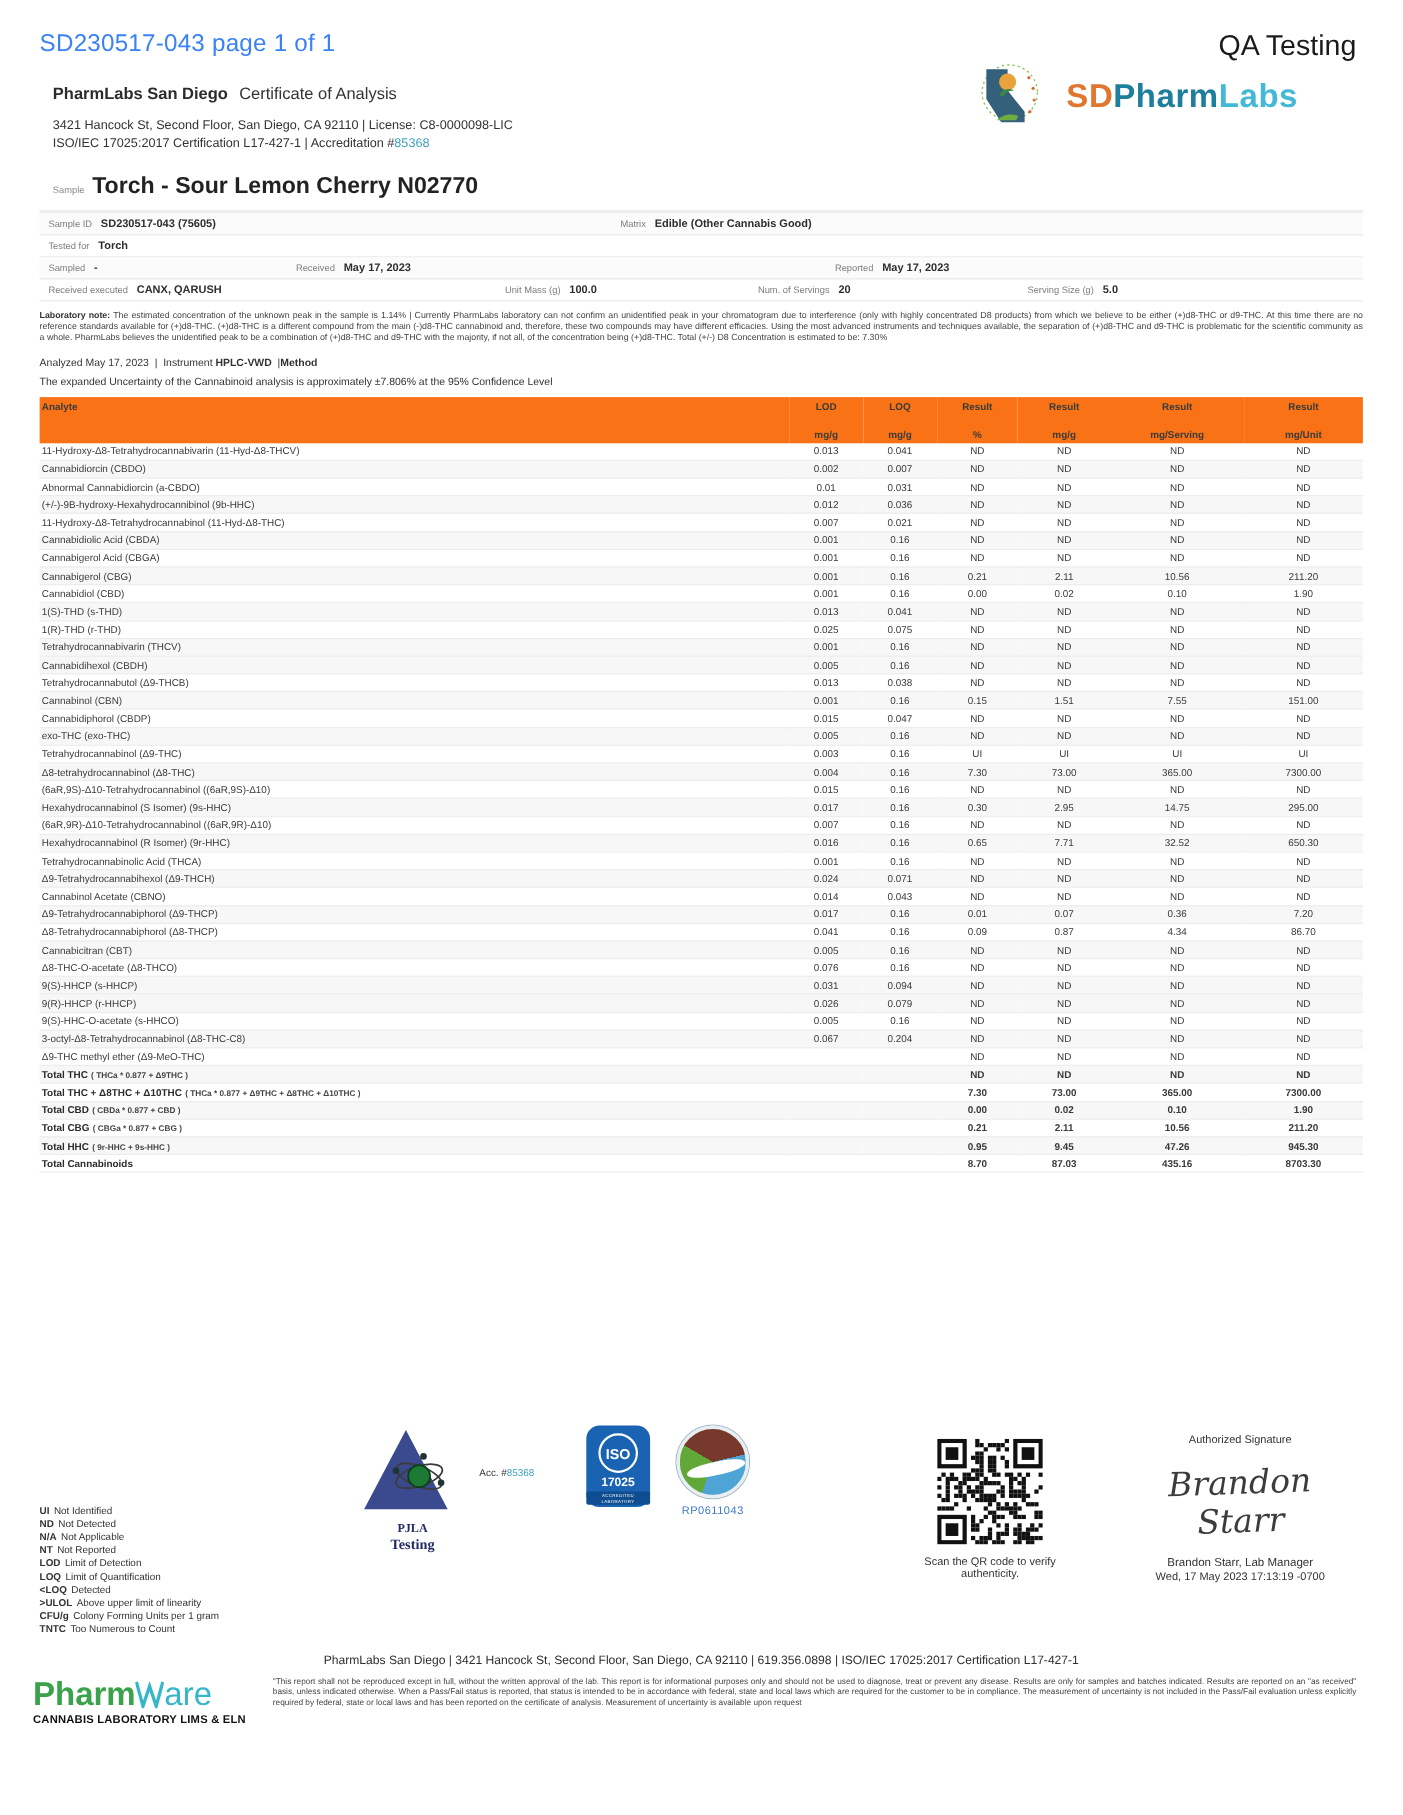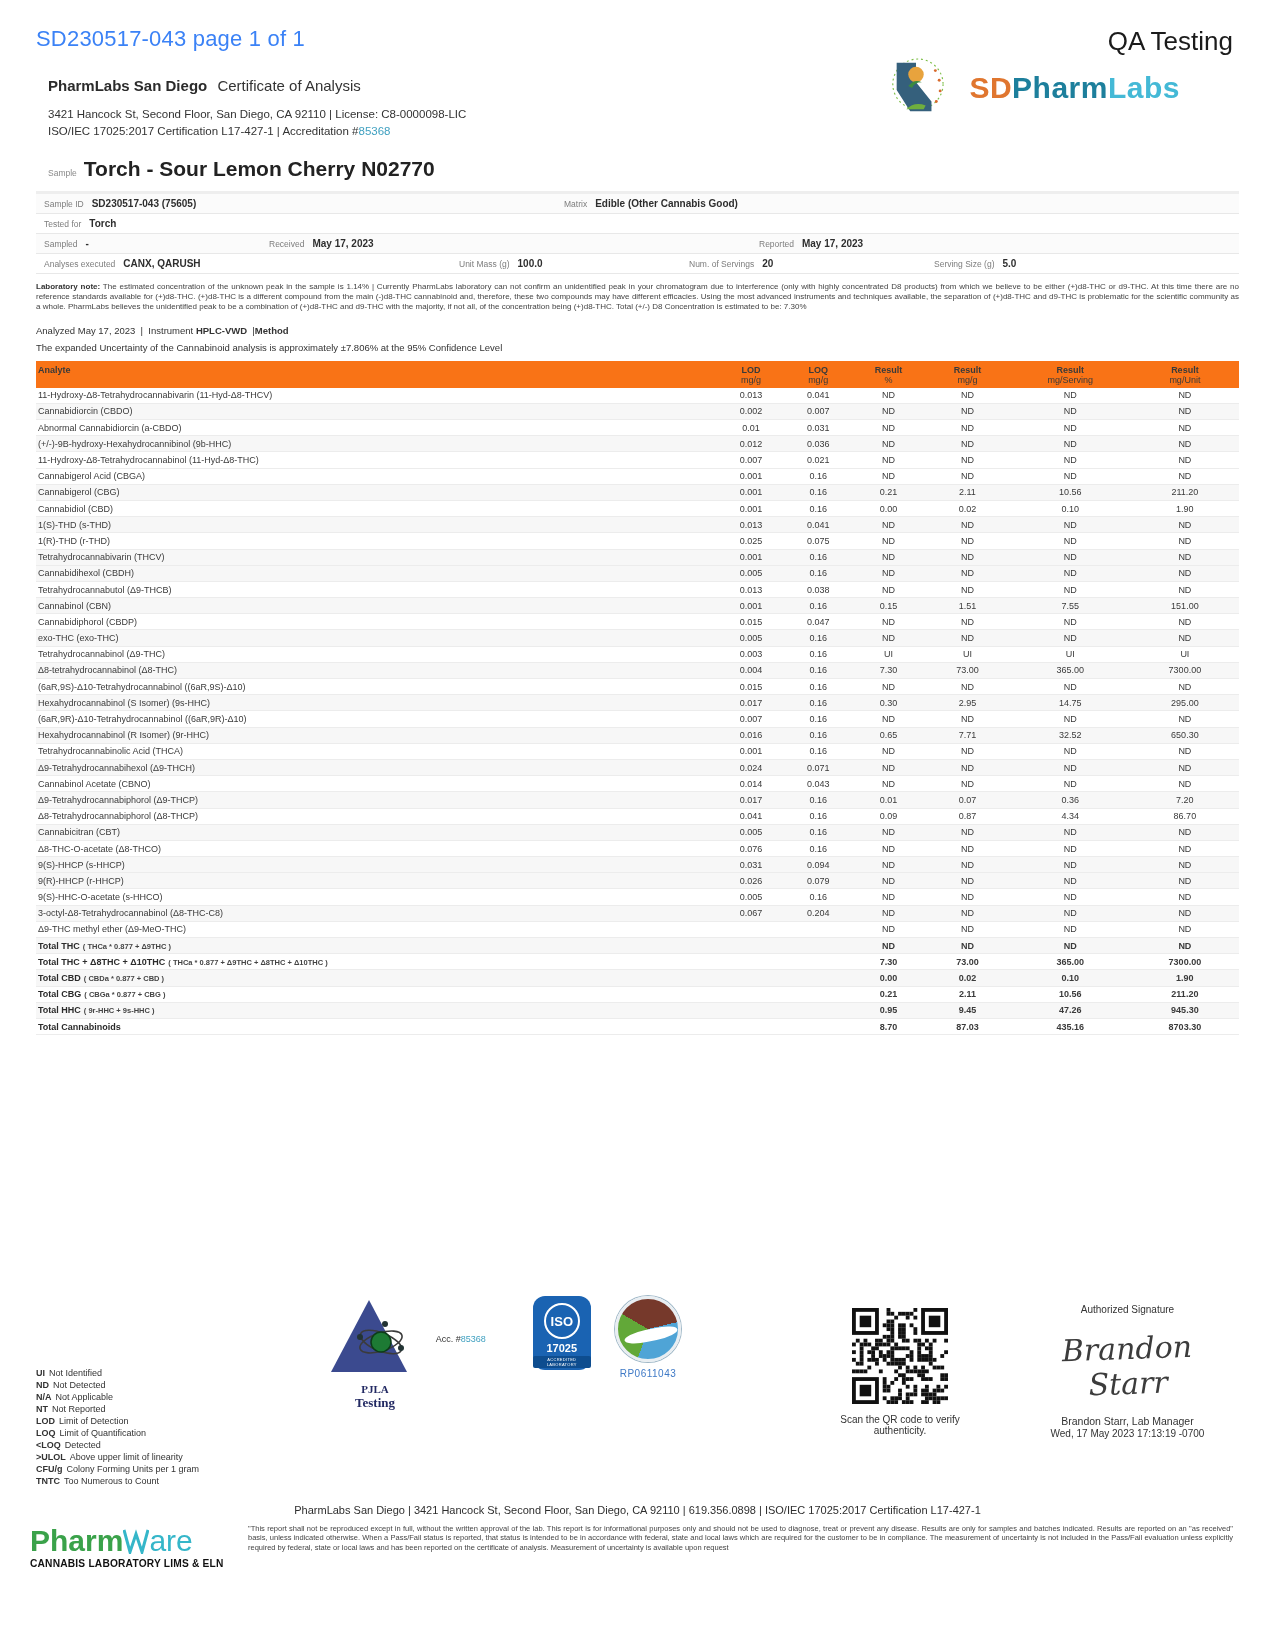--- a/index.html
+++ b/index.html
@@ -42,21 +42,21 @@
   .section-title { margin:20px 36px 0 36px; font-size:20px; font-weight:600; color:#1f1f1f; letter-spacing:.2px; }
   .meta { margin:12px 36px 0 36px; font-size:9.5px; color:#333; }
   .meta b { font-weight:700; }
   .uncert { margin:6px 36px 0 36px; font-size:9.5px; color:#333; }
   
   table.analytes { width:1203px; margin:8px 36px 0 36px; border-collapse:collapse; table-layout:fixed; }
   table.analytes thead tr { background:#f97316; }
   table.analytes th { font-size:9px; font-weight:700; color:#3a3a3a; padding:4px 2px 3px 2px; vertical-align:top; }
   th.h-analyte { text-align:left; padding-left:8px; padding-top:10px; width:630px; }
   th.h-num { text-align:center; }
-  .hl2 { display:block; font-weight:400; }
+  .hl2 { display:block; font-weight:700;margin-top:15px; }
   table.analytes td { font-size:9px; padding:2.6px 2px; border-bottom:1px solid #ececec; color:#3a3a3a; }
   tr.stripe td { background:#f7f7f7; }
   td.col-analyte { text-align:left; padding-left:8px; color:#3f3f3f; }
   td.col-num { text-align:center; }
   .v-nd { color:#2a7b4e; }
   .v-val { color:#3b4d9d; }
   .v-tot { color:#2b2b2b; }
   tr.total-row td.col-analyte { font-weight:700; color:#2b2b2b; }
   tr.total-row td { font-weight:600; }
   .formula { font-size:7.5px; font-weight:600; color:#444; margin-left:3px; }
@@ -169,21 +169,21 @@
         <span class="ilabel">Received</span>
         <span class="ivalue">May 17, 2023</span>
       </div>
       <div class="ipair">
         <span class="ilabel">Reported</span>
         <span class="ivalue">May 17, 2023</span>
       </div>
     </div>
     <div class="inforow">
       <div class="ipair" style="width:415px">
-        <span class="ilabel">Analyses executed</span>
+        <span class="ilabel">Received executed</span>
         <span class="ivalue">CANX, QARUSH</span>
       </div>
       <div class="ipair" style="width:230px">
         <span class="ilabel">Unit Mass (g)</span>
         <span class="ivalue">100.0</span>
       </div>
       <div class="ipair" style="width:245px">
         <span class="ilabel">Num. of Servings</span>
         <span class="ivalue">20</span>
       </div>
@@ -255,20 +255,29 @@
           <td class="col-num">0.036</td>
           <td class="col-num v-nd">ND</td>
           <td class="col-num v-nd">ND</td>
           <td class="col-num v-nd">ND</td>
           <td class="col-num v-nd">ND</td>
         </tr>
         <tr>
           <td class="col-analyte"><span>11-Hydroxy-Δ8-Tetrahydrocannabinol (11-Hyd-Δ8-THC)</span></td>
           <td class="col-num">0.007</td>
           <td class="col-num">0.021</td>
+          <td class="col-num v-nd">ND</td>
+          <td class="col-num v-nd">ND</td>
+          <td class="col-num v-nd">ND</td>
+          <td class="col-num v-nd">ND</td>
+        </tr>
+        <tr class="stripe">
+          <td class="col-analyte"><span>Cannabidiolic Acid (CBDA)</span></td>
+          <td class="col-num">0.001</td>
+          <td class="col-num">0.16</td>
           <td class="col-num v-nd">ND</td>
           <td class="col-num v-nd">ND</td>
           <td class="col-num v-nd">ND</td>
           <td class="col-num v-nd">ND</td>
         </tr>
         <tr>
           <td class="col-analyte"><span>Cannabigerol Acid (CBGA)</span></td>
           <td class="col-num">0.001</td>
           <td class="col-num">0.16</td>
           <td class="col-num v-nd">ND</td>

